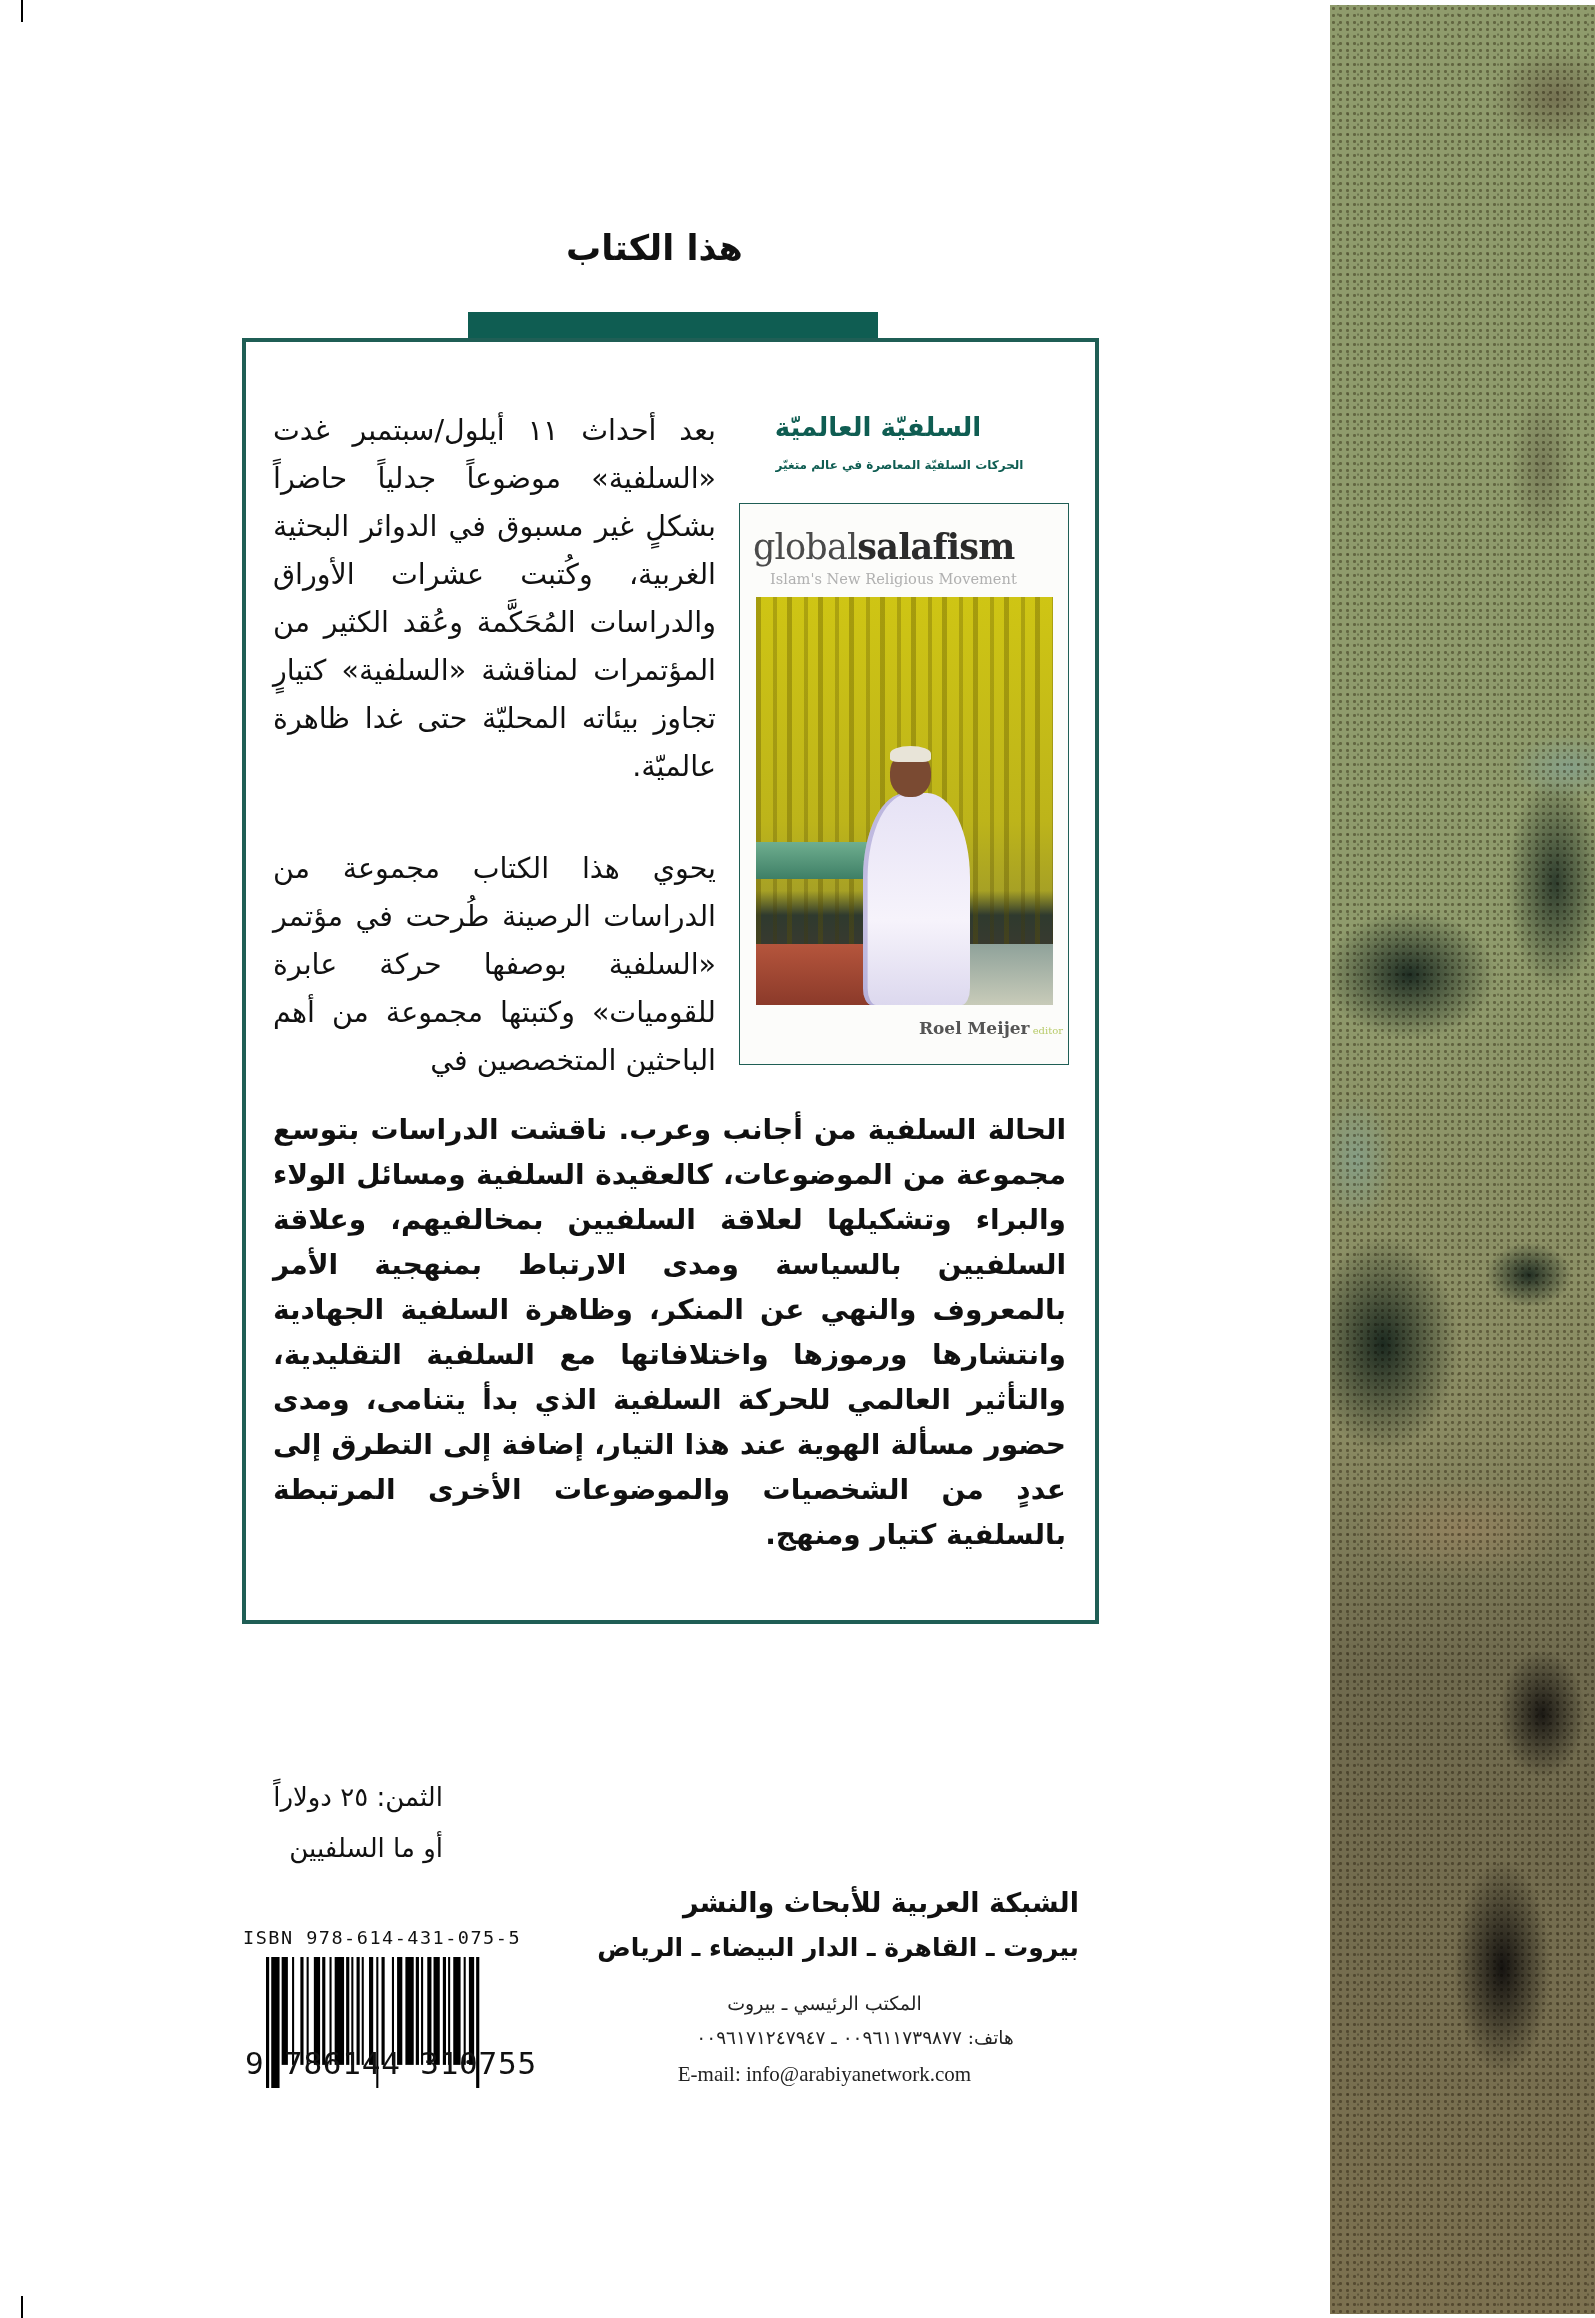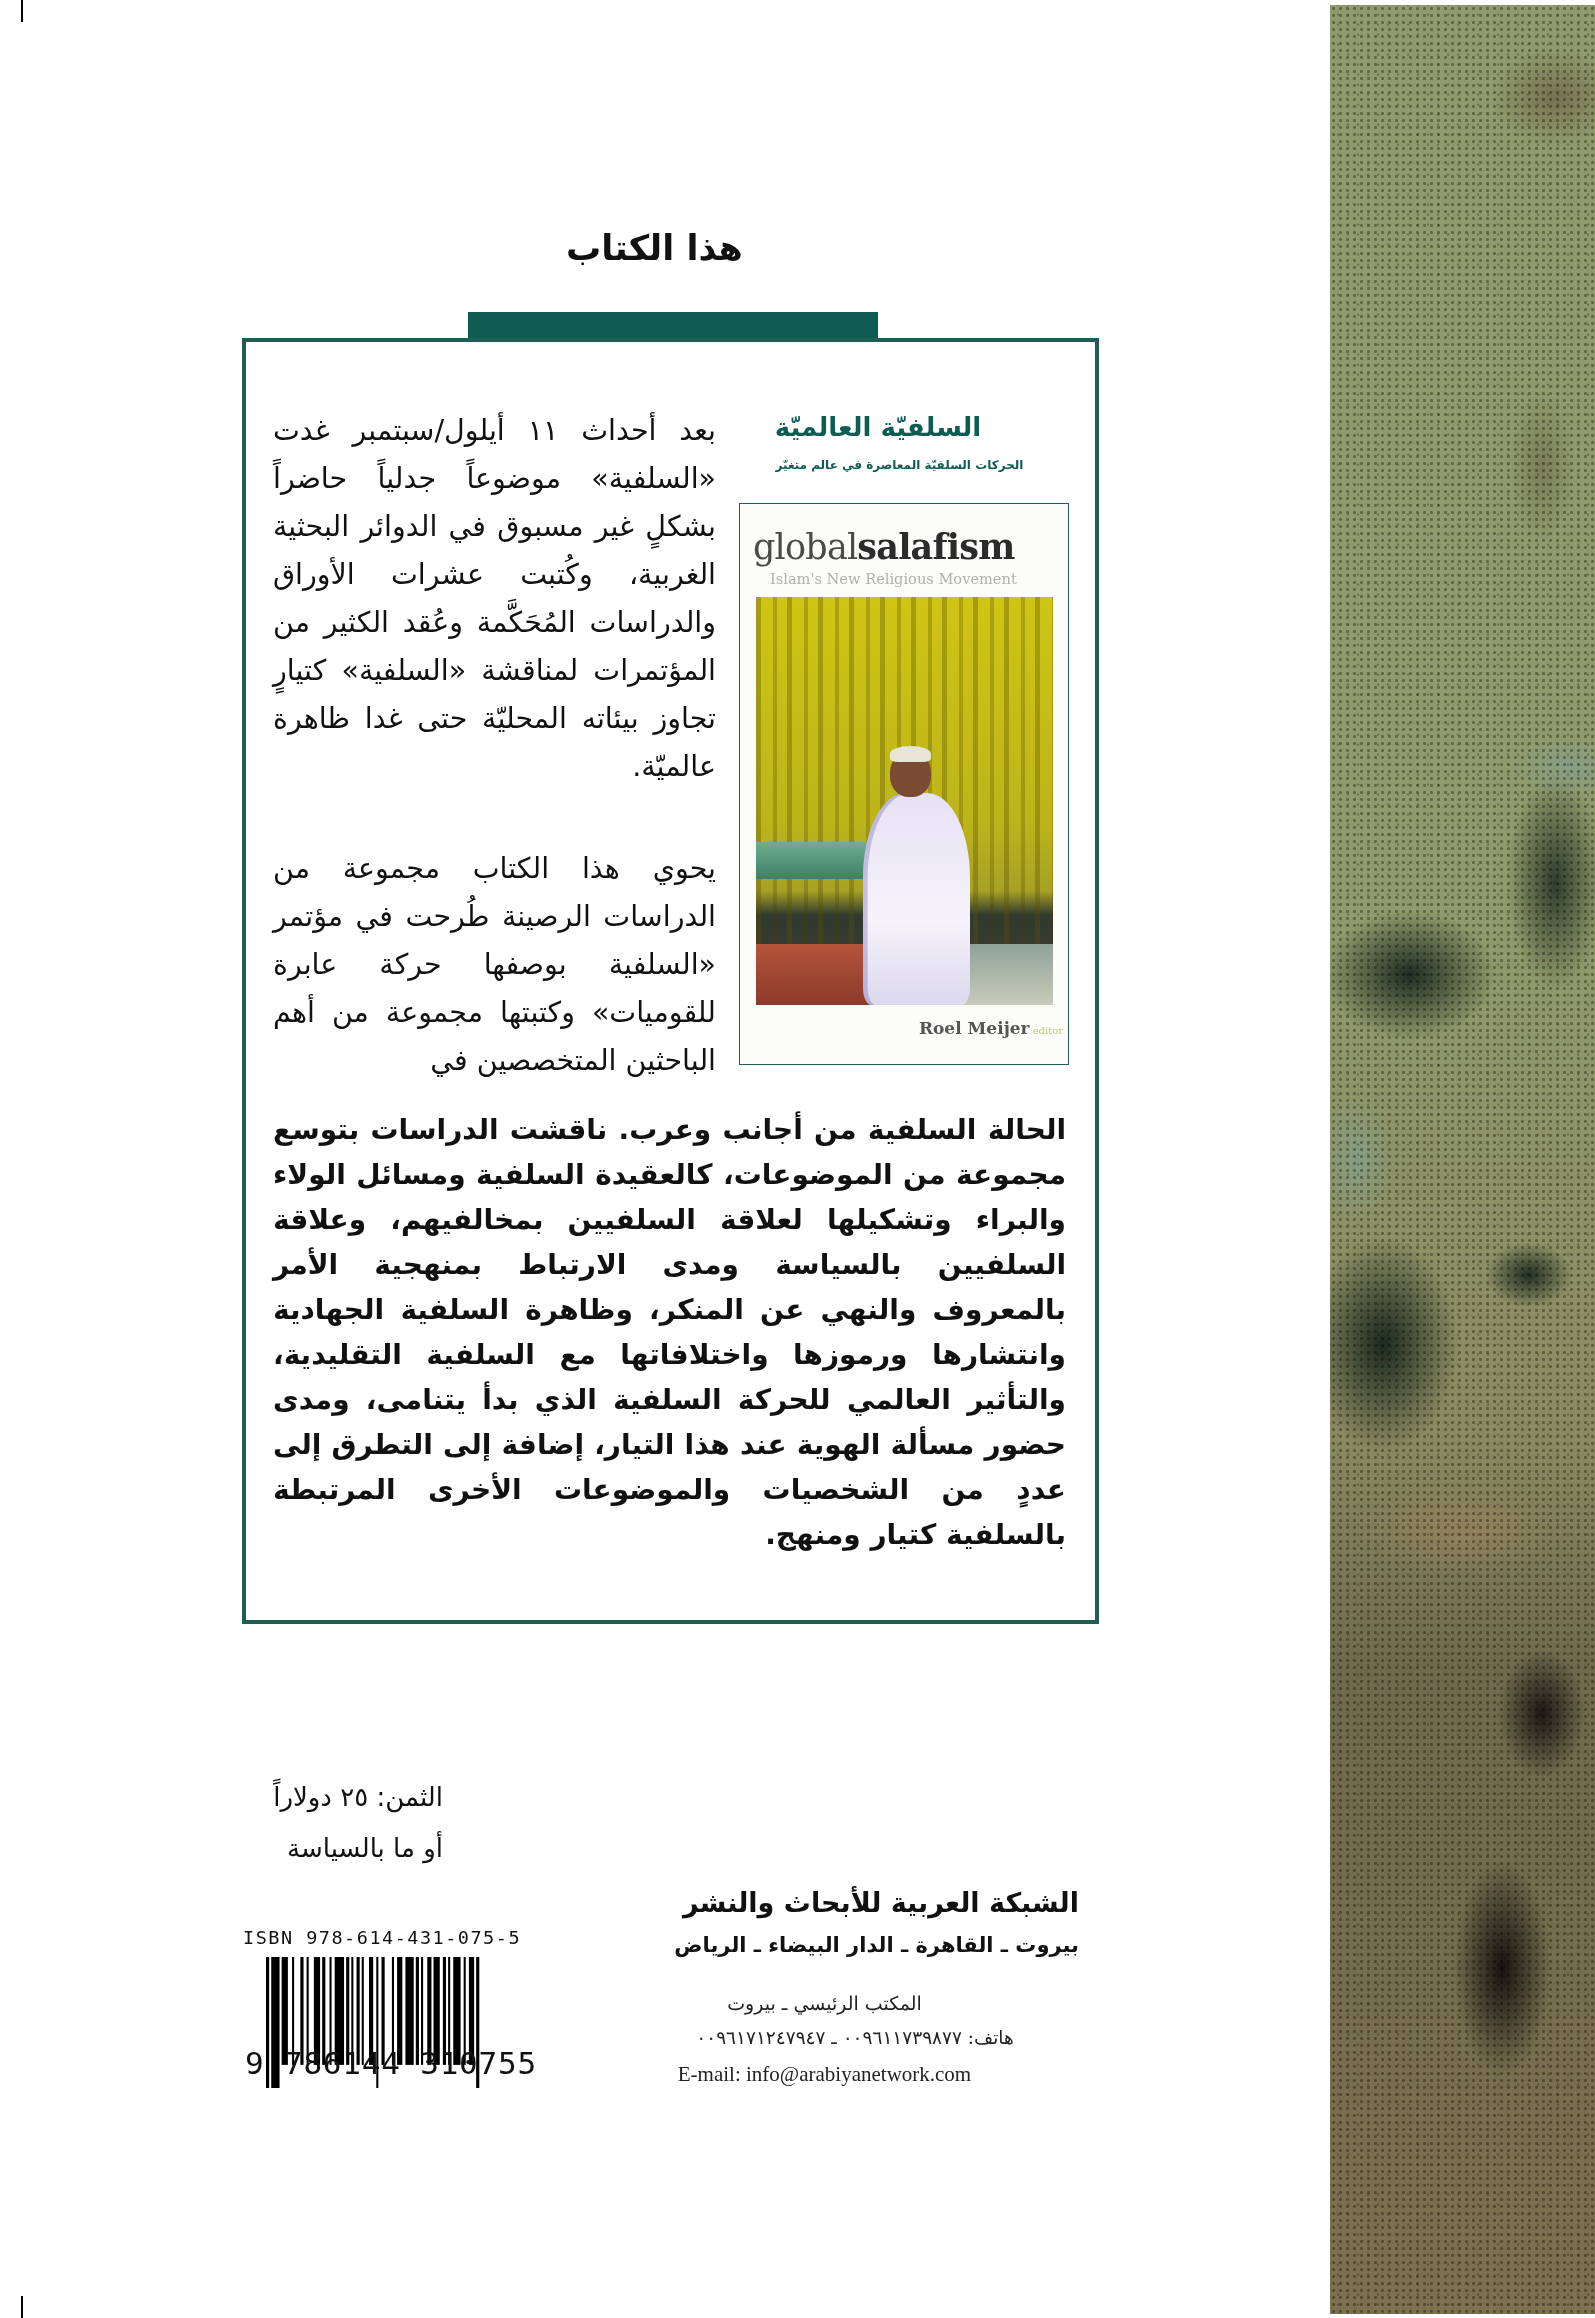--- a/index.html
+++ b/index.html
@@ -138,21 +138,21 @@
       font-family: "DejaVu Sans Mono", monospace; font-size: 31px; color: #111; letter-spacing: 0.8px;
     }
 
     
     .pub-name {
       position: absolute; left: 632px; top: 1887px; width: 447px; text-align: right; direction: rtl;
       font-size: 27px; font-weight: bold; color: #111; white-space: nowrap;
     }
     .pub-cities {
       position: absolute; left: 632px; top: 1933px; width: 447px; text-align: right; direction: rtl;
-      font-size: 21px; font-weight: bold; color: #111; white-space: nowrap;
+      font-size: 25px; font-weight: bold; color: #111; white-space: nowrap;
     }
     .pub-office {
       position: absolute; left: 632px; top: 1992px; width: 385px; text-align: center; direction: rtl;
       font-family: "DejaVu Serif", serif; font-size: 19px; color: #222;
     }
     .pub-phone {
       position: absolute; left: 624px; top: 2027px; width: 462px; text-align: center; direction: rtl;
       font-family: "DejaVu Serif", serif; font-size: 18.5px; color: #222; white-space: nowrap;
     }
     .pub-email {
@@ -193,21 +193,21 @@
 <div class="cover-author">
   <span>Roel Meijer</span><span class="role">editor</span>
 </div>
 
 <div class="para p1">بعد أحداث ١١ أيلول/سبتمبر غدت «السلفية» موضوعاً جدلياً حاضراً بشكلٍ غير مسبوق في الدوائر البحثية الغربية، وكُتبت عشرات الأوراق والدراسات المُحَكَّمة وعُقد الكثير من المؤتمرات لمناقشة «السلفية» كتيارٍ تجاوز بيئاته المحليّة حتى غدا ظاهرة عالميّة.</div>
 <div class="para p2a">يحوي هذا الكتاب مجموعة من الدراسات الرصينة طُرحت في مؤتمر «السلفية بوصفها حركة عابرة للقوميات» وكتبتها مجموعة من أهم الباحثين المتخصصين في</div>
 <div class="para p2b">الحالة السلفية من أجانب وعرب. ناقشت الدراسات بتوسع مجموعة من الموضوعات، كالعقيدة السلفية ومسائل الولاء والبراء وتشكيلها لعلاقة السلفيين بمخالفيهم، وعلاقة السلفيين بالسياسة ومدى الارتباط بمنهجية الأمر بالمعروف والنهي عن المنكر، وظاهرة السلفية الجهادية وانتشارها ورموزها واختلافاتها مع السلفية التقليدية، والتأثير العالمي للحركة السلفية الذي بدأ يتنامى، ومدى حضور مسألة الهوية عند هذا التيار، إضافة إلى التطرق إلى عددٍ من الشخصيات والموضوعات الأخرى المرتبطة بالسلفية كتيار ومنهج.</div>
 
 <div class="price">
   <div>الثمن: ٢٥ دولاراً</div>
-  <div>أو ما بالسياسة</div>
+  <div>أو ما السلفيين</div>
 </div>
 
 <div class="isbn-text">ISBN 978-614-431-075-5</div>
 <svg class="barcode" viewBox="0 0 340 170" preserveAspectRatio="none">
     <rect x="0.0" y="0" width="4.1" height="170" fill="#000"></rect>
     <rect x="6.8" y="0" width="10.8" height="170" fill="#000"></rect>
     <rect x="20.3" y="0" width="8.1" height="140" fill="#000"></rect>
     <rect x="33.8" y="0" width="2.7" height="140" fill="#000"></rect>
     <rect x="44.6" y="0" width="4.1" height="140" fill="#000"></rect>
     <rect x="52.7" y="0" width="2.7" height="140" fill="#000"></rect>

